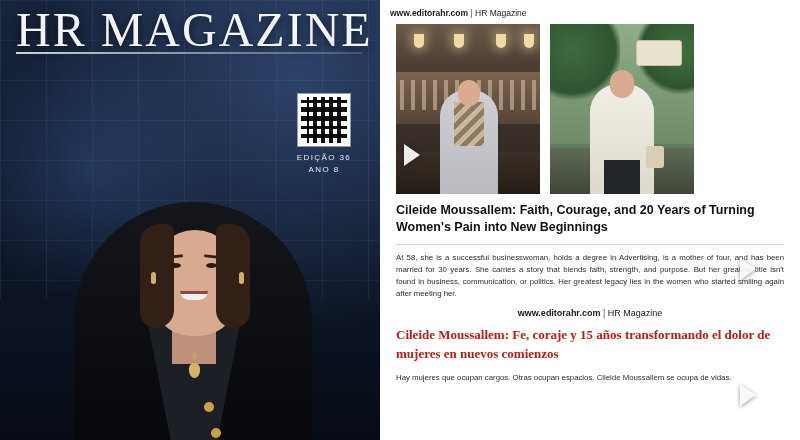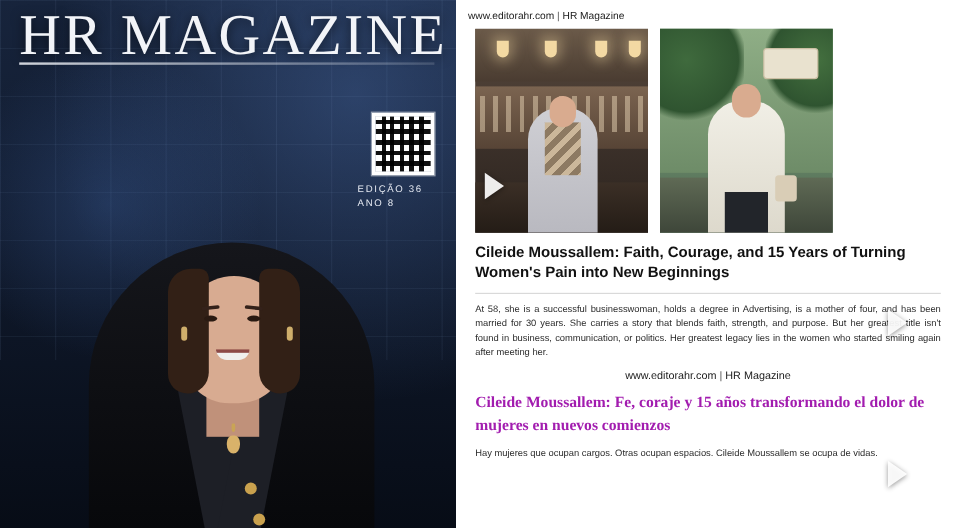--- a/index.html
+++ b/index.html
@@ -53,23 +53,23 @@
     white-space: nowrap;
   }
   .cover-title-rule {
     position: absolute; left: 16px; top: 52px;
     width: 346px; height: 2px;
     background: linear-gradient(to right, rgba(240,243,248,0.85), rgba(240,243,248,0.15));
   }
 
   
   .qr-block {
-    position: absolute; right: 6px; top: 94px;
+    position: absolute; right: 18px; top: 94px;
     width: 76px;
-    text-align: left;
+    text-align: center;
   }
   .qr {
     width: 52px; height: 52px;
     margin: 0 auto 6px auto;
     background:
       linear-gradient(90deg, #fff 0 12%, #111 12% 18%, #fff 18% 26%, #111 26% 34%, #fff 34% 44%, #111 44% 52%, #fff 52% 60%, #111 60% 70%, #fff 70% 78%, #111 78% 88%, #fff 88% 100%),
       linear-gradient(0deg, #fff 0 10%, #111 10% 20%, #fff 20% 30%, #111 30% 38%, #fff 38% 48%, #111 48% 58%, #fff 58% 68%, #111 68% 78%, #fff 78% 86%, #111 86% 94%, #fff 94% 100%);
     background-blend-mode: multiply;
     border: 3px solid #fff;
     outline: 1px solid rgba(255,255,255,0.5);
@@ -156,21 +156,21 @@
   .article {
     position: relative;
     width: 420px; height: 440px;
     background: #fff;
     padding: 6px 10px 0 10px;
     flex: 0 0 420px;
   }
   .site-line {
     font-size: 8.5px; color: #1a1a1a; margin: 2px 0 6px 0;
   }
-  .site-line b { font-weight: normal; margin-top: 11px; }
+  .site-line b { font-weight: bold; margin-top: 11px; }
   .site-line .sep { color: #555; }
 
   h1.headline {
     font-family: "Liberation Serif", serif;
     font-weight: bold;
     font-size: 13.5px;
     line-height: 1.45;
     color: #111;
     text-align: justify;
     margin: 0 6px 8px 6px;
@@ -241,21 +241,21 @@
     color: #2b2b2b;
     text-align: justify;
     margin: 0 6px 8px 6px;
   }
   .site-line.mid { text-align: center; margin: 6px 0 8px 0; font-size: 9px; }
   h3.headline-es {
     font-family: "Liberation Serif", serif;
     font-weight: bold;
     font-size: 13px;
     line-height: 1.45;
-    color: #a21caf;
+    color: #b91c1c;
     margin: 0 6px 8px 6px;
   }
 
   
   .play {
     position: absolute;
     width: 0; height: 0;
     border-left: 16px solid rgba(255,255,255,0.92);
     border-top: 11px solid transparent;
     border-bottom: 11px solid transparent;
@@ -339,21 +339,21 @@
         <div class="p2-sign"></div>
         <div class="p2-floor"></div>
         <div class="p2-hair"></div>
         <div class="p2-jacket"></div>
         <div class="p2-pants"></div>
         <div class="p2-head"></div>
         <div class="p2-bag"></div>
       </div>
     </div>
 
-    <h2 class="headline-en">Cileide Moussallem: Faith, Courage, and 15 Years of Turning Women's Pain into New Beginnings</h2>
+    <h2 class="headline-en">Cileide Moussallem: Faith, Courage, and 20 Years of Turning Women's Pain into New Beginnings</h2>
     <div class="hr-thin"></div>
 
     <p class="body">At 58, she is a successful businesswoman, holds a degree in Advertising, is a mother of four, and has been married for 30 years. She carries a story that blends faith, strength, and purpose. But her greatest title isn't found in business, communication, or politics. Her greatest legacy lies in the women who started smiling again after meeting her.</p>
 
     <div class="site-line mid">
       <b>www.editorahr.com</b>
       <span class="sep">|</span>
       <span>HR Magazine</span>
     </div>
 

